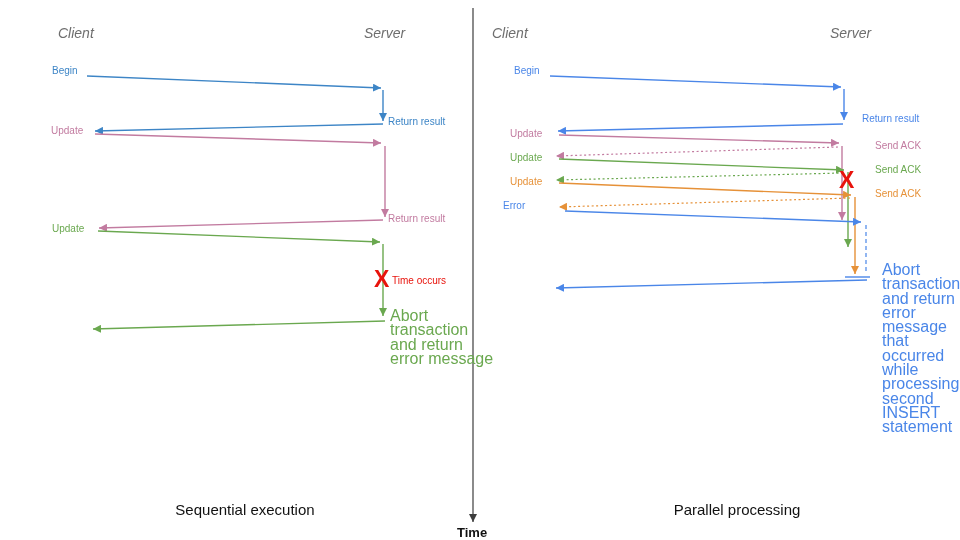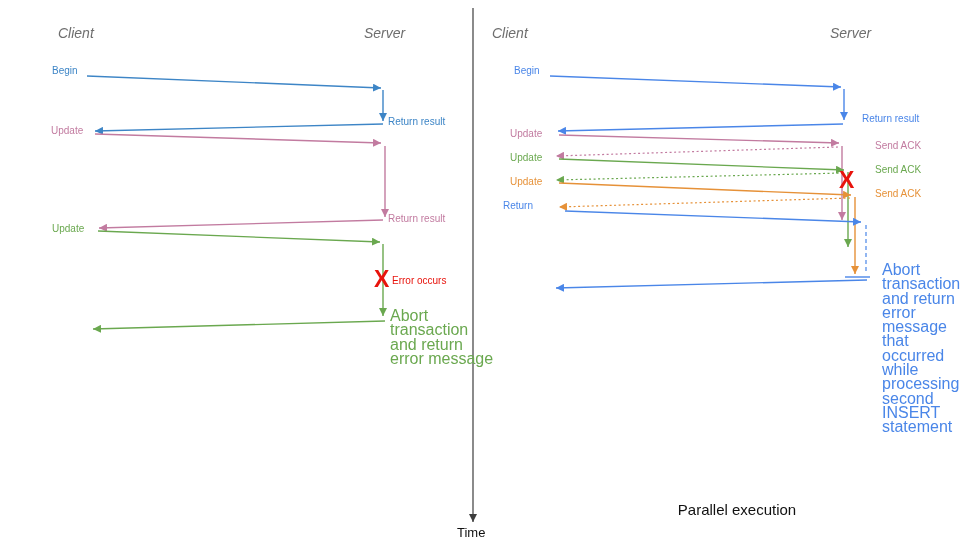--- a/index.html
+++ b/index.html
@@ -112,55 +112,56 @@
   <div class="lbl hdr" style="left:49px;top:26px;">Client</div>
   <div class="lbl hdr" style="left:355px;top:26px;">Server</div>
 
   <div class="lbl blueL" style="left:43px;top:63px;">Begin</div>
   <div class="lbl blueL" style="left:379px;top:114px;">Return result</div>
   <div class="lbl pink" style="left:42px;top:123px;">Update</div>
   <div class="lbl pink" style="left:379px;top:211px;">Return result</div>
   <div class="lbl green" style="left:43px;top:221px;">Update</div>
 
   <div class="lbl xmark" style="left:365px;top:269px;">X</div>
-  <div class="lbl red" style="left:383px;top:273px;">Error occurs</div>
+  <div class="lbl red" style="left:383px;top:273px;">Time occurs</div>
 
   <div class="lbl green multiline" style="left:381px;top:309px;">Abort
 transaction
 and return
 error message</div>
 
+  <div class="lbl caption" style="left:136px;top:502px;">Sequential execution</div>
 
   <div class="lbl hdr" style="left:483px;top:26px;">Client</div>
   <div class="lbl hdr" style="left:821px;top:26px;">Server</div>
 
   <div class="lbl blueR" style="left:505px;top:63px;">Begin</div>
   <div class="lbl blueR" style="left:853px;top:111px;">Return result</div>
 
   <div class="lbl pink" style="left:501px;top:126px;">Update</div>
   <div class="lbl pink" style="left:866px;top:138px;">Send ACK</div>
 
   <div class="lbl green" style="left:501px;top:150px;">Update</div>
   <div class="lbl green" style="left:866px;top:162px;">Send ACK</div>
 
   <div class="lbl orange" style="left:501px;top:174px;">Update</div>
   <div class="lbl orange" style="left:866px;top:186px;">Send ACK</div>
 
-  <div class="lbl blueR" style="left:494px;top:198px;">Return</div>
+  <div class="lbl blueR" style="left:494px;top:198px;">Error</div>
 
   <div class="lbl xmark" style="left:830px;top:170px;">X</div>
 
   <div class="lbl blueR multiline" style="left:873px;top:263px;">Abort
 transaction
 and return
 error message
 that occurred
 while
 processing
 second
 INSERT
 statement</div>
 
-  <div class="lbl caption" style="left:628px;top:502px;">Parallel execution</div>
+  <div class="lbl caption" style="left:628px;top:502px;">Parallel processing</div>
 
-  <div class="lbl timelbl" style="left:448px;top:525px;">Time</div>
+  <div class="lbl timelbl" style="left:448px;top:525px;font-weight:bold;">Time</div>
 
 </div>
 
 </body></html>

